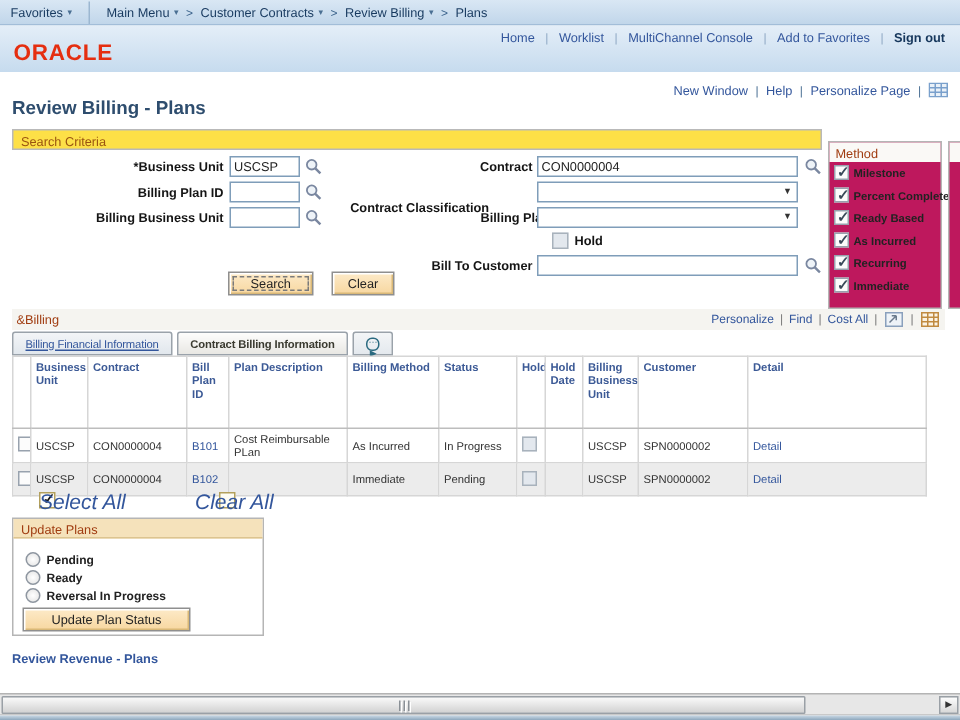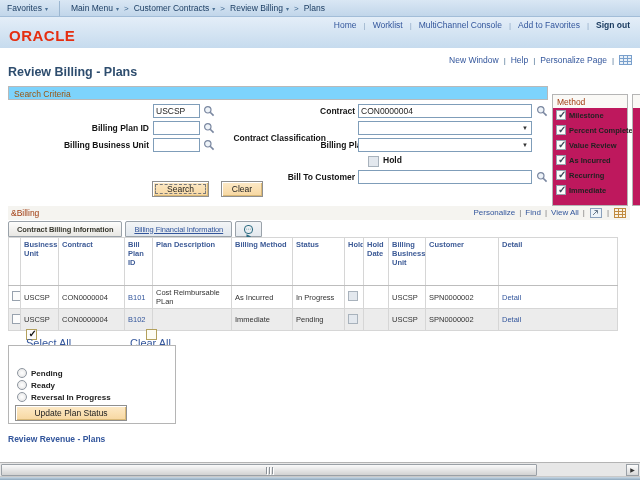--- a/index.html
+++ b/index.html
@@ -30,21 +30,21 @@
     color:#e52e10; letter-spacing:.5px; }
 
   
   .page-links { position:absolute; top:55px; right:8px; display:flex; align-items:flex-end;
     font-size:8.5px; color:#2b5c9e; }
   .page-links .pipe::after { content:"|"; color:#4a6f93; margin:0 5px; font-size:8px; }
   .page-title { position:absolute; left:8px; top:65px; font-size:12.5px; font-weight:bold; color:#2e4d6e; }
 
   
   .sc-header { position:absolute; left:8px; top:86px; width:540px; height:14px;
-    background:#7dd3fc; border:1px solid #b9b9b9; font-size:8.5px; color:#9a5410;
+    background:#fde047; border:1px solid #b9b9b9; font-size:8.5px; color:#9a5410;
     padding:2px 5px; }
   .flabel { position:absolute; font-size:8.5px; font-weight:bold; color:#151515; text-align:right; }
   .tin { position:absolute; height:14px; border:1px solid #7f9db9; background:#fff;
     font-family:inherit; font-size:8.5px; color:#222; padding:0 2px; }
   .mag { position:absolute; width:12px; height:12px; cursor:pointer; }
   .dd { position:absolute; height:14px; border:1px solid #7f9db9; background:#fff; }
   .dd .arr { position:absolute; right:3px; top:3px; font-size:6px; color:#333; }
   .dd .val { font-size:8.5px; padding:1px 3px; display:block; }
   .btn { position:absolute; height:16px; background:linear-gradient(#fdeac8,#f7d7a0);
     border:1px solid #8f8f8f; box-shadow: inset 1px 1px 0 #fff, inset -1px -1px 0 #d9b877;
@@ -95,21 +95,21 @@
     border-collapse:collapse; table-layout:fixed; font-size:7.5px; }
   table.grid th, table.grid td { border:1px solid #d6d6d6; overflow:hidden;
     white-space:normal; padding:2px 3px; vertical-align:top; text-align:left; }
   table.grid { border:1px solid #b2b2b2; }
   table.grid th { height:48px; color:#3c5a96; font-weight:bold; background:#fff;
     border-bottom:1px solid #bdbdbd; }
   table.grid td { height:22px; vertical-align:middle; color:#333; }
   tr.alt td { background:#ececec; }
   .cell-link { color:#33569c; cursor:pointer; }
 
-  .sel-row { position:absolute; top:337px; font-size:11px; }
+  .sel-row { position:absolute; top:326px; font-size:14px;font-style:italic; }
 
   .upd-box { position:absolute; left:8px; top:345px; width:168px; height:79px;
     border:1px solid #b5b5b5; background:#fff; }
   .rrow { position:absolute; display:flex; align-items:center; font-size:8px; font-weight:bold; color:#222; }
   .rrow .radio { margin-right:4px; }
 
   .footer-link { position:absolute; left:8px; top:434px; font-size:8.5px; font-weight:bold; }
 
   
   .hscroll { position:absolute; left:0; top:462px; width:640px; height:15px;
@@ -186,20 +186,21 @@
       <line x1="4.5" y1="0.5" x2="4.5" y2="9.5" stroke="#7aa0cc"></line>
       <line x1="8.5" y1="0.5" x2="8.5" y2="9.5" stroke="#7aa0cc"></line>
     </svg>
   </div>
 
   <div class="page-title">Review Billing - Plans</div>
 
   
   <div class="sc-header">Search Criteria</div>
 
+  <div class="flabel" style="left:0;width:149px;top:106px;">*Business Unit</div>
   <input class="tin" style="left: 153px; top: 104px; width: 47px;" value="USCSP">
   <svg class="mag" style="left:203px;top:105px;" width="12" height="12" viewBox="0 0 12 12">
       <circle cx="4.8" cy="4.8" r="3.2" fill="#eef3f8" stroke="#7a87a0" stroke-width="1.2"></circle>
       <line x1="7.2" y1="7.2" x2="10.6" y2="10.6" stroke="#7a87a0" stroke-width="1.6"></line>
     </svg>
 
   <div class="flabel" style="left:0;width:149px;top:123px;">Billing Plan ID</div>
   <input class="tin" style="left: 153px; top: 121px; width: 47px;" value="">
   <svg class="mag" style="left:203px;top:122px;" width="12" height="12" viewBox="0 0 12 12">
       <circle cx="4.8" cy="4.8" r="3.2" fill="#eef3f8" stroke="#7a87a0" stroke-width="1.2"></circle>
@@ -252,21 +253,21 @@
   <div class="mrow" style="left:556px;top:110px;">
       <span class="cb checked"></span>
       <span>Milestone</span>
     </div>
   <div class="mrow" style="left:556px;top:125px;">
       <span class="cb checked"></span>
       <span>Percent Complete</span>
     </div>
   <div class="mrow" style="left:556px;top:140px;">
       <span class="cb checked"></span>
-      <span>Value Review</span>
+      <span>Ready Based</span>
     </div>
   <div class="mrow" style="left:556px;top:155px;">
       <span class="cb checked"></span>
       <span>As Incurred</span>
     </div>
   <div class="mrow" style="left:556px;top:170px;">
       <span class="cb checked"></span>
       <span>Recurring</span>
     </div>
   <div class="mrow" style="left:556px;top:185px;">
@@ -280,43 +281,43 @@
   </div>
 
   
   <div class="billing-bar">
     <span class="billing-title">&amp;Billing</span>
     <span class="plinks">
       <span class="lnk">Personalize</span>
       <span class="pipe"></span>
       <span class="lnk">Find</span>
       <span class="pipe"></span>
-      <span class="lnk">View All</span>
+      <span class="lnk">Cost All</span>
       <span class="pipe"></span>
       <svg width="12" height="10" viewBox="0 0 12 10" style="margin:0 1px;">
         <rect x="0.5" y="0.5" width="11" height="9" fill="#eef3f8" stroke="#8aa0bc"></rect>
         <path d="M3 7 L7.5 2.5 M7.5 2.5 h-3 M7.5 2.5 v3" stroke="#6a7a8c" fill="none"></path>
       </svg>
       <span class="pipe"></span>
       <svg width="12" height="10" viewBox="0 0 12 10" style="margin:0 1px;">
         <rect x="0.5" y="0.5" width="11" height="9" fill="#fbf3e4" stroke="#c08a40"></rect>
         <line x1="0.5" y1="3.5" x2="11.5" y2="3.5" stroke="#c08a40"></line>
         <line x1="0.5" y1="6.5" x2="11.5" y2="6.5" stroke="#c08a40"></line>
         <line x1="4.5" y1="0.5" x2="4.5" y2="9.5" stroke="#c08a40"></line>
         <line x1="8.5" y1="0.5" x2="8.5" y2="9.5" stroke="#c08a40"></line>
       </svg>
     </span>
   </div>
 
   
   <div class="tabs">
-    <div class="tab active">Contract Billing Information</div>
     <div class="tab inactive">
         <span class="lnk lnk-u">Billing Financial Information</span>
       </div>
+    <div class="tab active">Contract Billing Information</div>
     <div class="tab icon-tab">
       <span class="showall">⋯▶</span>
     </div>
   </div>
 
   
   <table class="grid">
     <colgroup>
       <col style="width:12px">
         <col style="width:38px">
@@ -378,20 +379,21 @@
     </table>
 
   
   <span class="cb checked tan abs" style="left:11px;top:326px;"></span>
   <span class="sel-row lnk" style="left:26px;">Select All</span>
   <span class="cb tan abs" style="left:115px;top:326px;background:#fdfcf3;"></span>
   <span class="sel-row lnk" style="left:130px;">Clear All</span>
 
   
   <div class="upd-box">
+    <div class="upd-hdr">Update Plans</div>
     <div class="rrow" style="left:8px;top:22px;">
         <span class="radio"></span>
         <span>Pending</span>
       </div>
     <div class="rrow" style="left:8px;top:34px;">
         <span class="radio"></span>
         <span>Ready</span>
       </div>
     <div class="rrow" style="left:8px;top:46px;">
         <span class="radio"></span>

